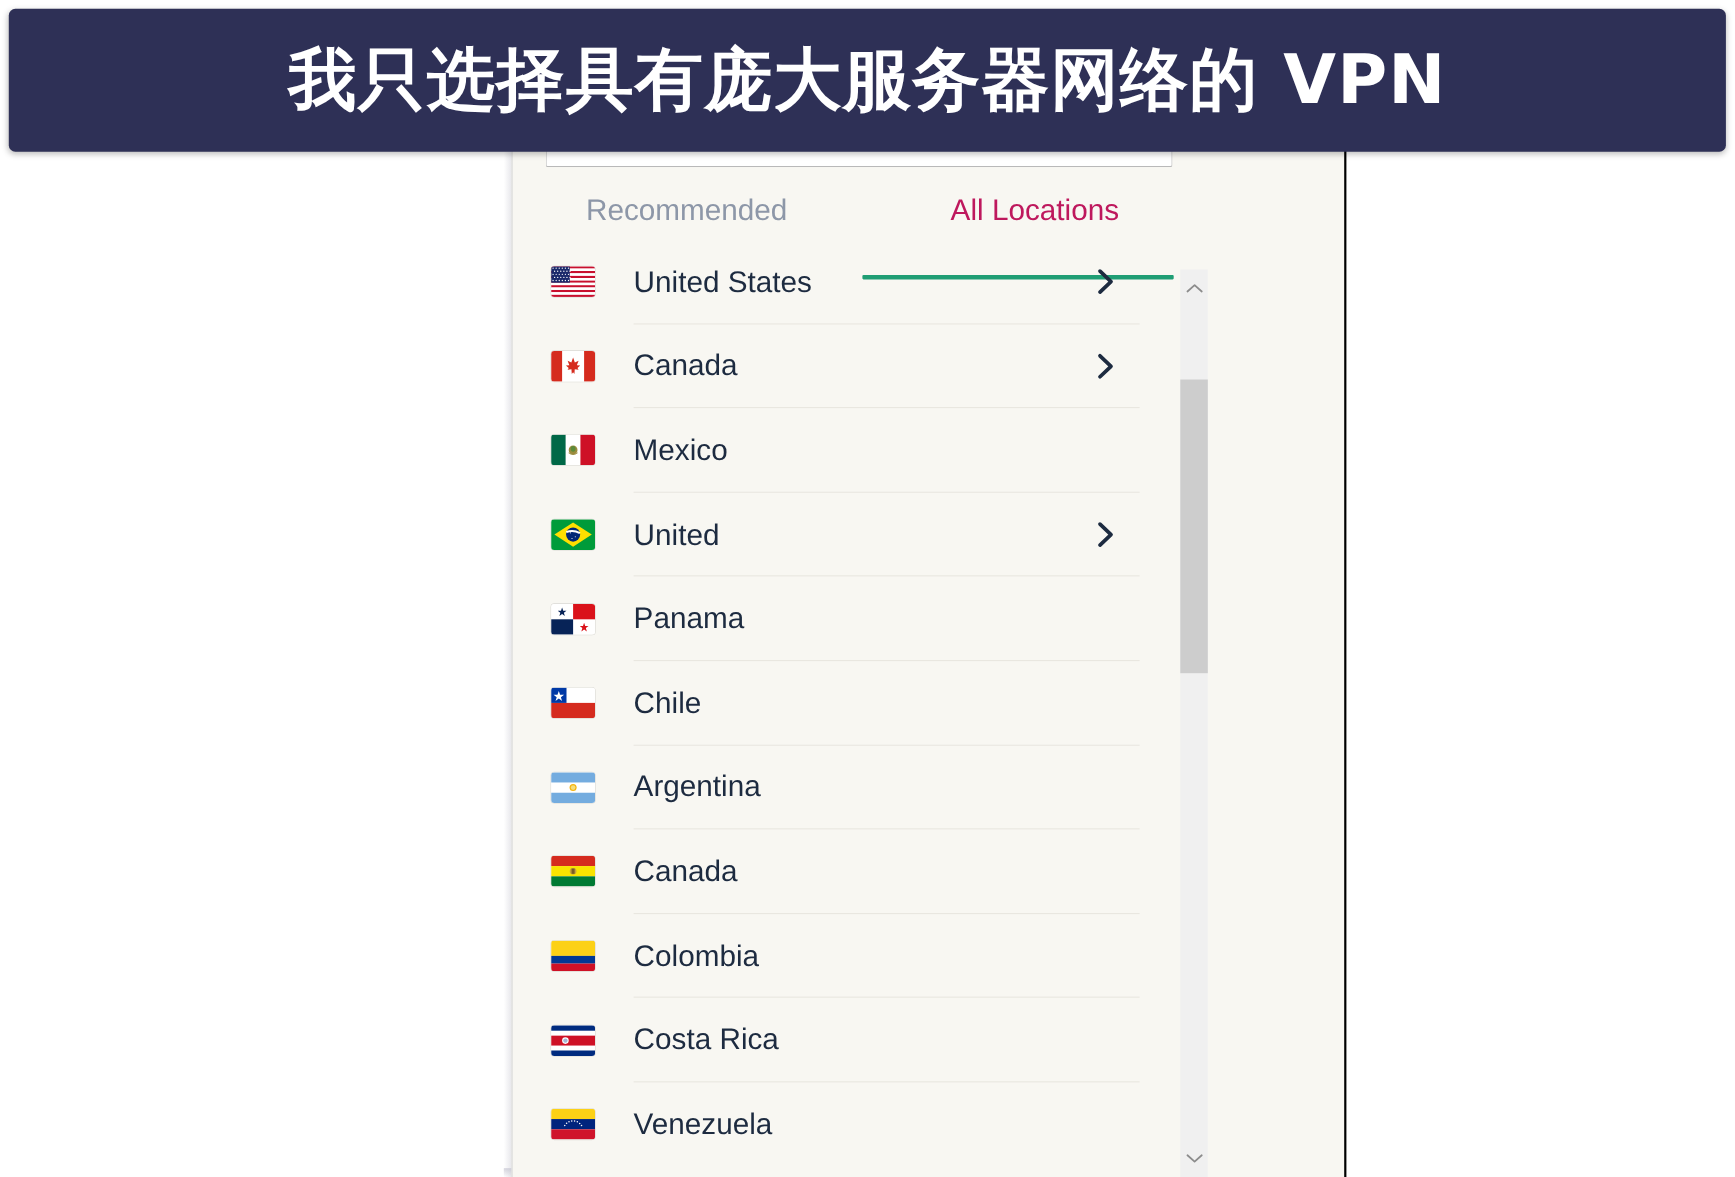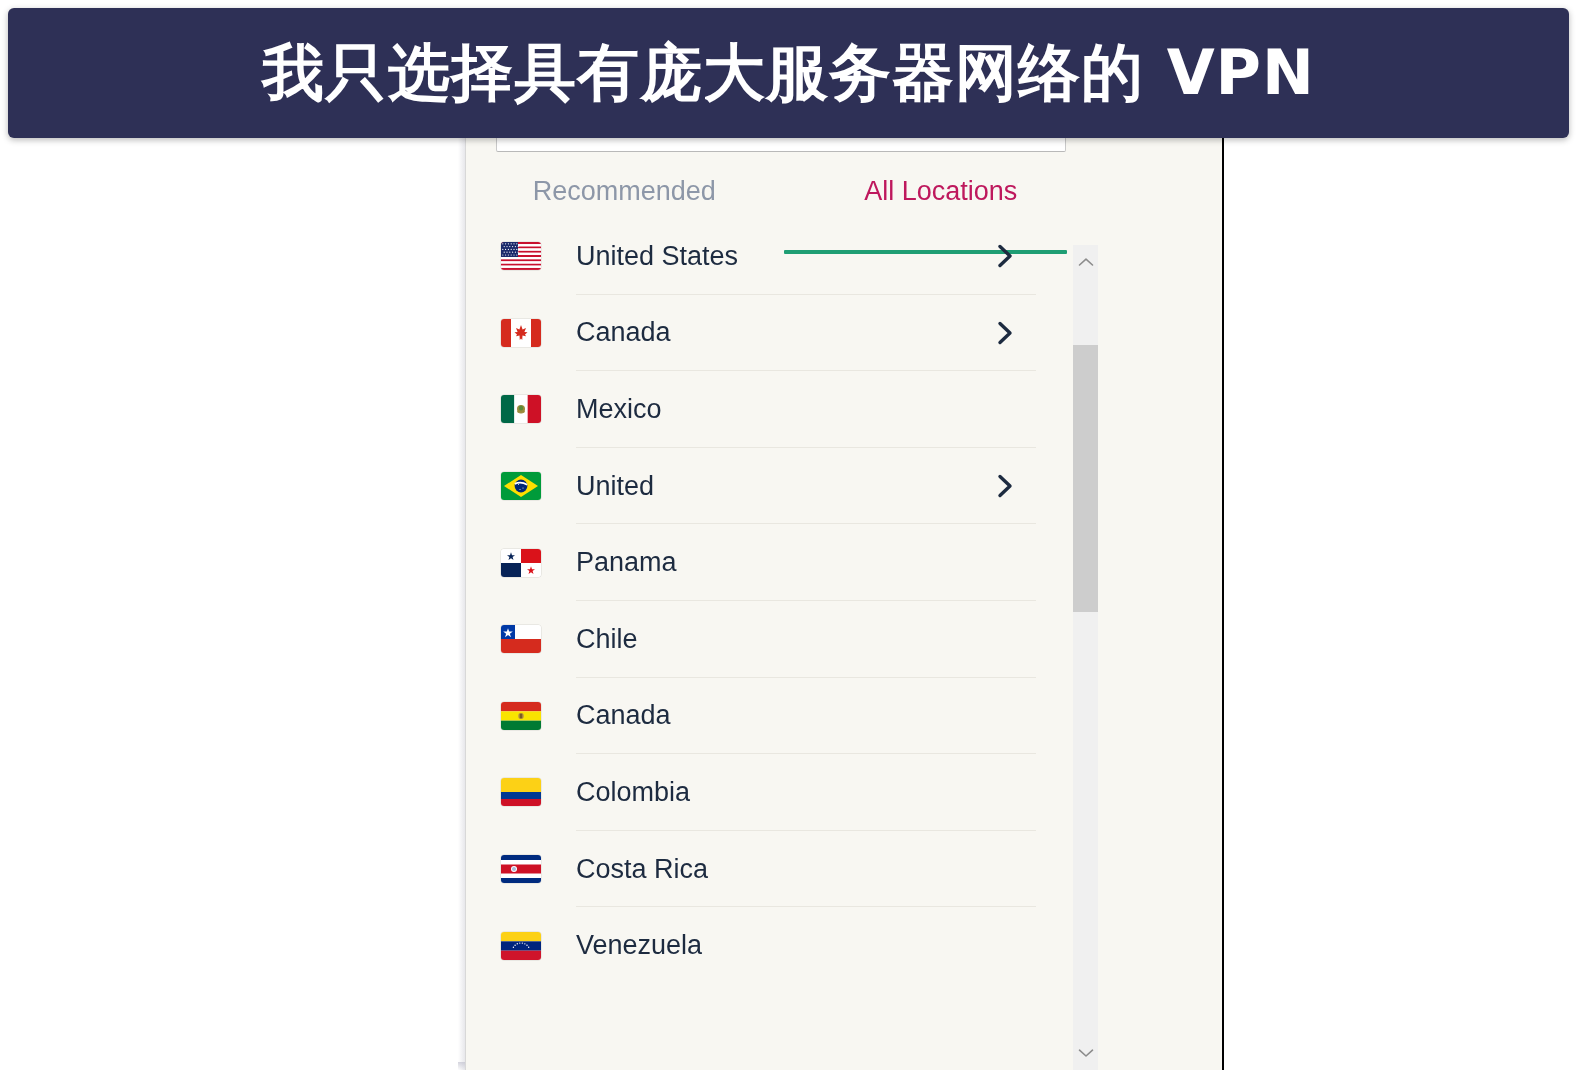--- a/index.html
+++ b/index.html
@@ -369,20 +369,33 @@
       <rect width="14" height="14" fill="#0039a6"></rect>
       <path d="M7 3.2 L8.2 6.6 L11.8 6.6 L8.9 8.8 L10 12.2 L7 10.1 L4 12.2 L5.1 8.8 L2.2 6.6 L5.8 6.6 Z" fill="#fff"></path>
     </svg>
         </span>
         <span class="loc-name">Chile</span>
         <span class="divider"></span>
       </div>
       <div class="loc-row">
         <span class="flag">
           <svg viewBox="0 0 40 28">
+      <rect width="40" height="28" fill="#fff"></rect>
+      <rect width="40" height="9.33" fill="#74acdf"></rect>
+      <rect y="18.67" width="40" height="9.33" fill="#74acdf"></rect>
+      <circle cx="20" cy="14" r="3.2" fill="#f6b40e"></circle>
+      <circle cx="20" cy="14" r="2.1" fill="#f6dd7a"></circle>
+    </svg>
+        </span>
+        <span class="loc-name">Argentina</span>
+        <span class="divider"></span>
+      </div>
+      <div class="loc-row">
+        <span class="flag">
+          <svg viewBox="0 0 40 28">
       <rect width="40" height="9.33" fill="#d52b1e"></rect>
       <rect y="9.33" width="40" height="9.33" fill="#f9e300"></rect>
       <rect y="18.67" width="40" height="9.33" fill="#007a33"></rect>
       <circle cx="20" cy="14" r="3" fill="#c8a23b"></circle>
       <rect x="18.6" y="11.6" width="2.8" height="4.8" fill="#7a5c25"></rect>
     </svg>
         </span>
         <span class="loc-name">Canada</span>
         <span class="divider"></span>
       </div>

